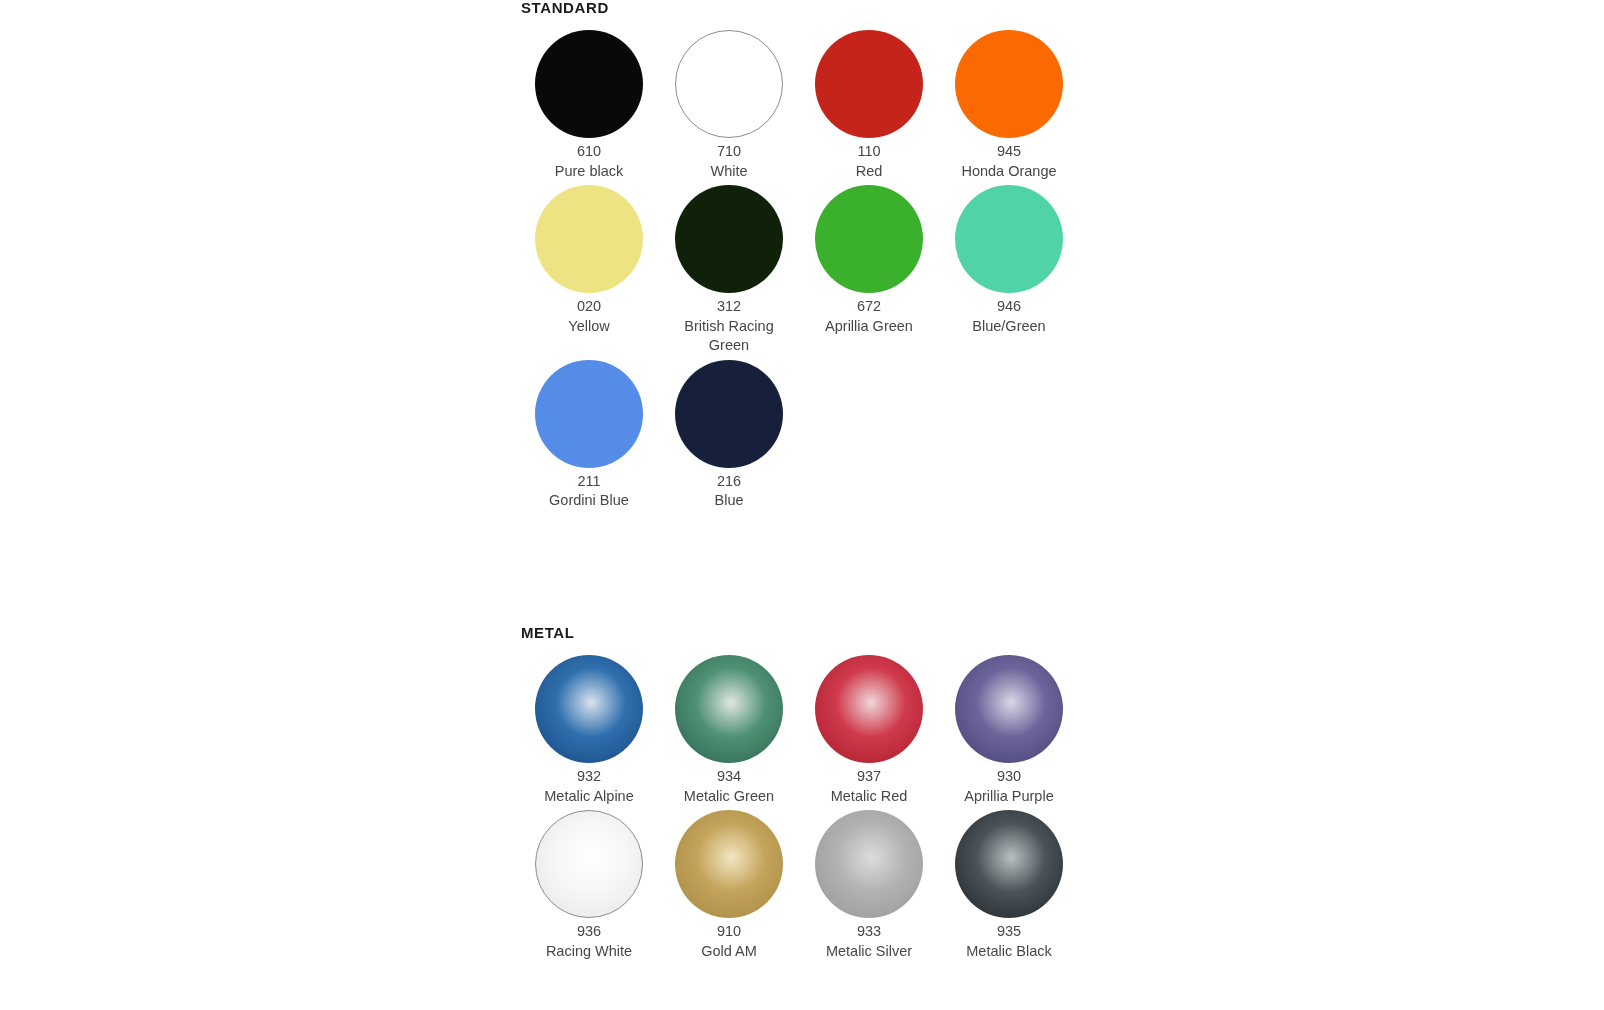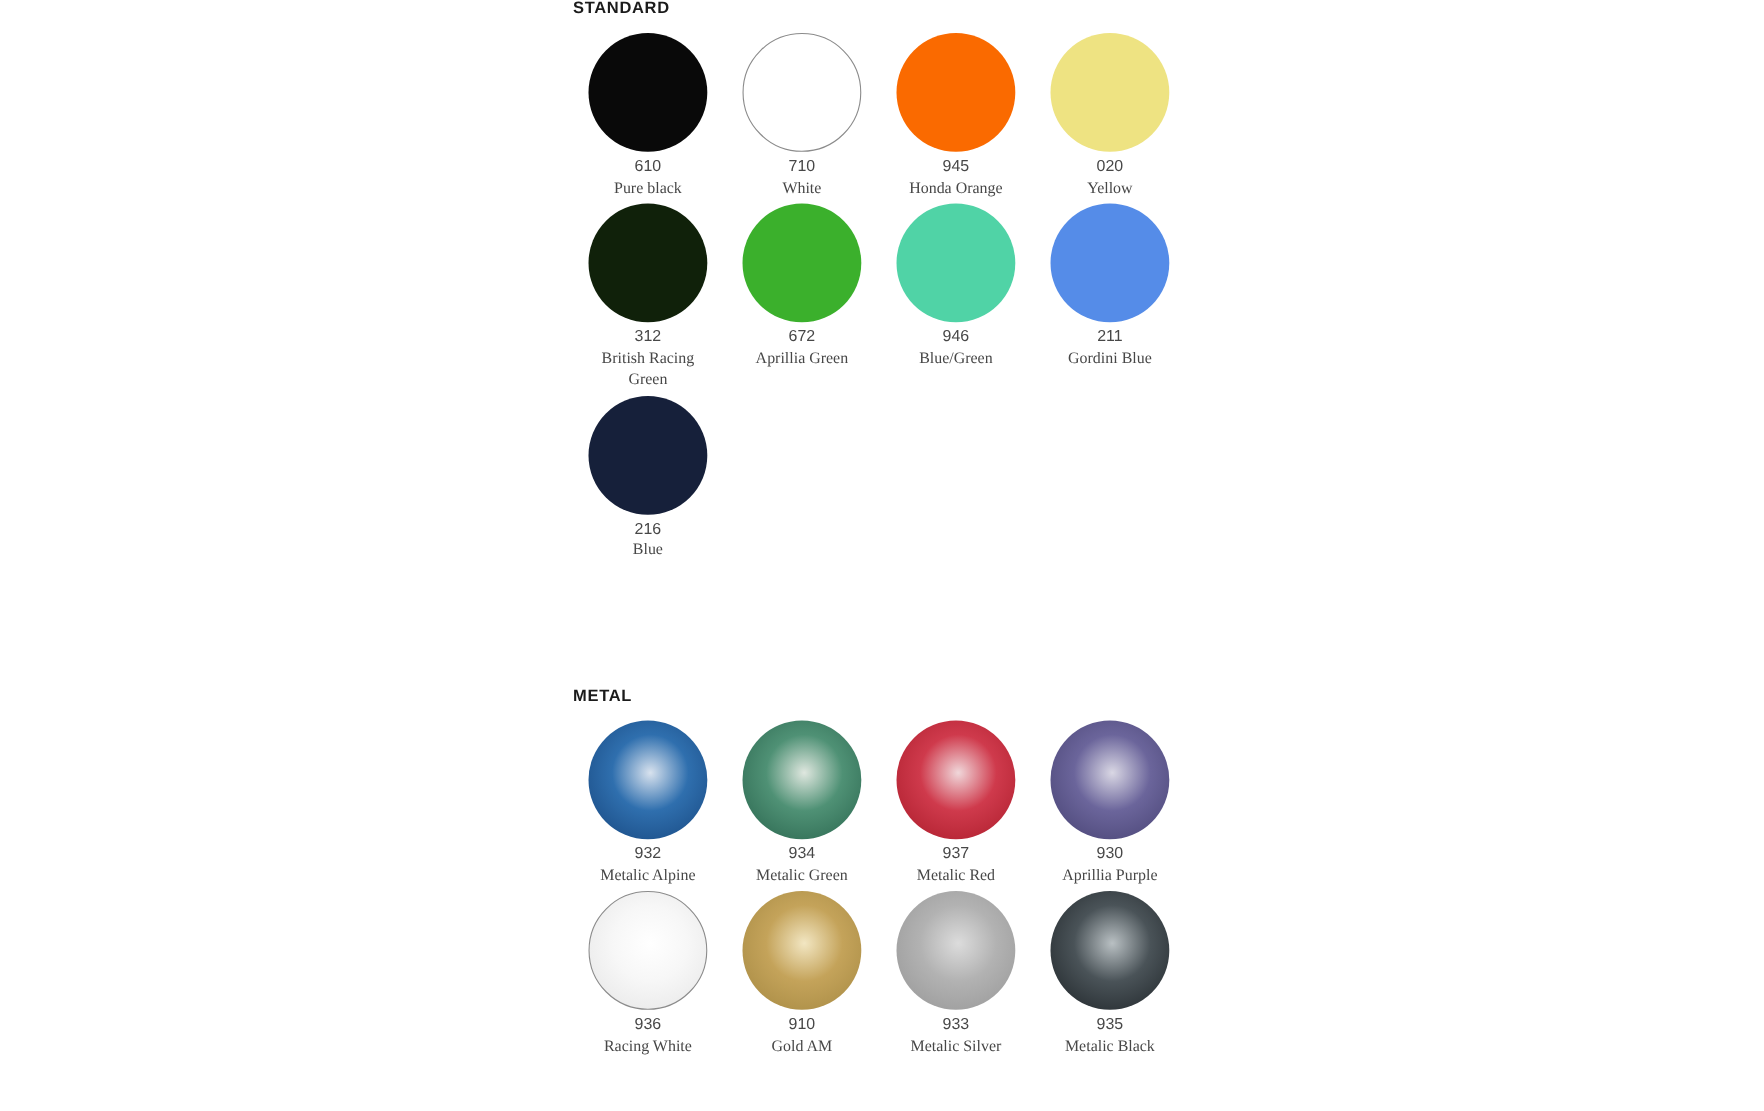--- a/index.html
+++ b/index.html
@@ -84,21 +84,20 @@
   }
 
   .swatch-code {
     display: block;
   }
 
   .swatch-name {
     display: block;
     max-width: 120px;
     margin: 0 auto;
-    font-family: Liberation Serif, serif;
   }
 
   
   .swatch-disc.metal {
     background-repeat: no-repeat;
   }
 </style>
 </head>
 <body>
 
@@ -120,20 +119,29 @@
           <div class="swatch-disc-wrap">
             <div class="swatch-disc outlined" style="background: rgb(255, 255, 255);"></div>
           </div>
           <div class="swatch-label">
             <span class="swatch-code">710</span>
             <span class="swatch-name">White</span>
           </div>
         </div>
         <div class="swatch-cell">
           <div class="swatch-disc-wrap">
+            <div class="swatch-disc" style="background: rgb(196, 36, 26);"></div>
+          </div>
+          <div class="swatch-label">
+            <span class="swatch-code">110</span>
+            <span class="swatch-name">Red</span>
+          </div>
+        </div>
+        <div class="swatch-cell">
+          <div class="swatch-disc-wrap">
             <div class="swatch-disc" style="background: rgb(250, 106, 0);"></div>
           </div>
           <div class="swatch-label">
             <span class="swatch-code">945</span>
             <span class="swatch-name">Honda Orange</span>
           </div>
         </div>
         <div class="swatch-cell">
           <div class="swatch-disc-wrap">
             <div class="swatch-disc" style="background: rgb(238, 227, 130);"></div>

